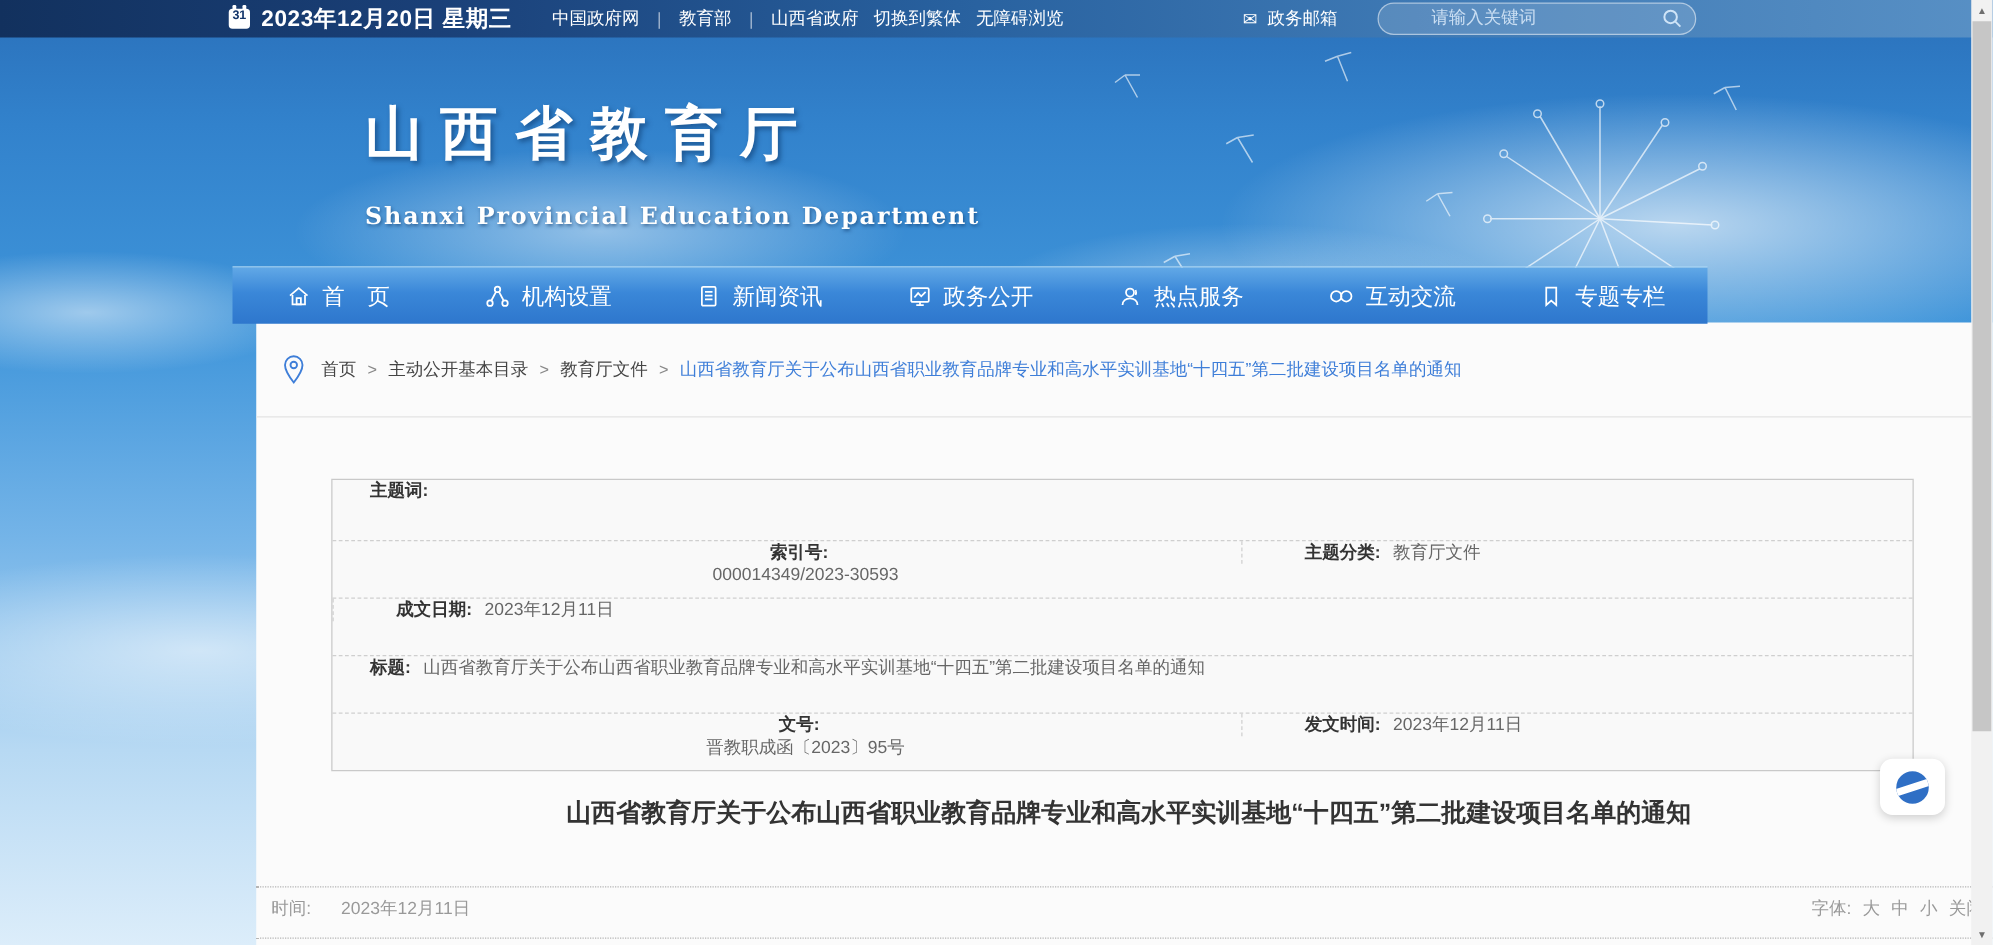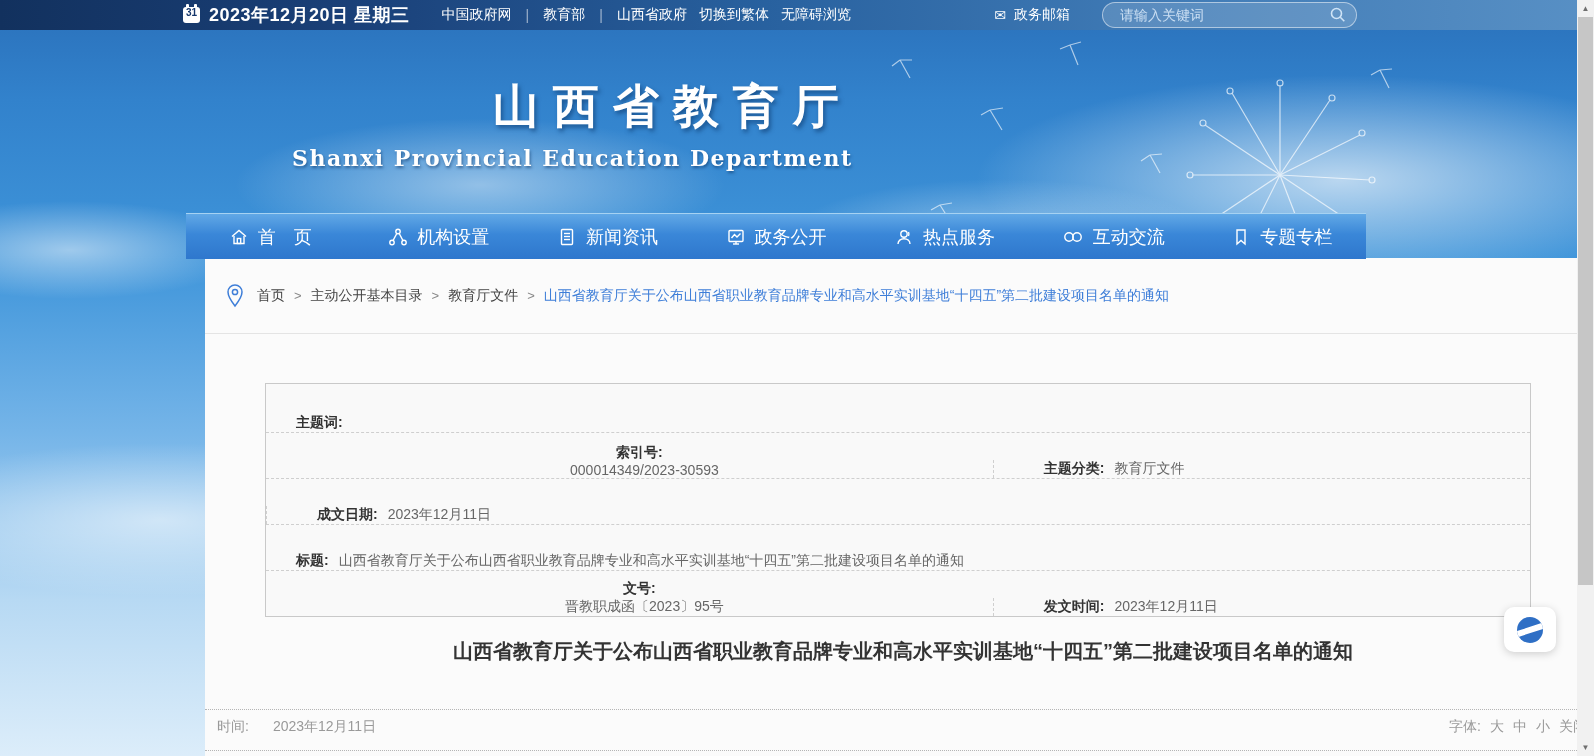--- a/index.html
+++ b/index.html
@@ -43,52 +43,53 @@
   .gov-extra{margin-left:12px;cursor:pointer;white-space:nowrap;}
   .topbar-right{margin-left:auto;display:flex;align-items:center;margin-right:237px;}
   .mail{display:flex;align-items:center;gap:8px;margin-right:32px;cursor:pointer;}
   .mail-icon{font-size:14px;line-height:1;}
   .search-pill{
     width:228px;height:24px;border:1px solid rgba(255,255,255,.5);border-radius:13px;
     background:rgba(255,255,255,.14);display:flex;align-items:center;padding:0 10px 0 15px;
   }
   .search-pill input{
     flex:1;background:transparent;border:none;outline:none;color:#eaf4ff;font-size:14px;
-    font-family:Liberation Sans, sans-serif;
+    font-family:Liberation Serif, serif;
+    margin-left:25px;
   }
   .search-pill input::placeholder{color:rgba(230,242,255,.8);}
   .search-btn{background:none;border:none;padding:0;cursor:pointer;display:flex;align-items:center;}
   
   .banner-logo{position:absolute;left:292px;top:76px;z-index:4;color:#fff;cursor:pointer;}
   .site-title{
     font-family:"DejaVu Serif","Liberation Serif",serif;font-size:46px;font-weight:bold;
-    letter-spacing:14px;text-shadow:2px 3px 4px rgba(8,48,96,.55);white-space:nowrap;text-align:right;
+    letter-spacing:14px;text-shadow:2px 3px 4px rgba(8,48,96,.55);white-space:nowrap;
   }
   .site-subtitle{
-    font-family:"DejaVu Serif","Liberation Serif",serif;font-size:22px;font-weight:bold;
-    letter-spacing:1.5px;margin-top:7px;text-shadow:1px 2px 3px rgba(8,48,96,.55);white-space:nowrap;
+    font-family:"DejaVu Serif","Liberation Serif",serif;font-size:19px;font-weight:bold;
+    letter-spacing:1.5px;margin-top:24px;text-shadow:1px 2px 3px rgba(8,48,96,.55);white-space:nowrap;
   }
   
   .navbar{
     position:absolute;left:186px;top:213px;width:1180px;height:45px;z-index:6;
     background:linear-gradient(180deg,#61a8e6 0%,#3a87d8 45%,#2e77cd 100%);
     border-top:1px solid #a6d2f2;display:flex;align-items:center;
   }
   .nav-item{flex:1;display:flex;align-items:center;justify-content:center;gap:9px;color:#fff;font-size:18px;cursor:pointer;white-space:nowrap;}
   .nav-icon{display:flex;align-items:center;}
   
   .content{position:absolute;left:205px;top:258px;width:1396px;height:498px;background:#fbfbfb;z-index:5;}
   .breadcrumb{height:75px;display:flex;align-items:center;border-bottom:1px solid #e4e4e4;padding-left:20px;font-size:14px;color:#4a4a4a;}
   .bc-pin{margin-right:12px;display:flex;align-items:center;}
   .bc-item{cursor:pointer;color:#444;white-space:nowrap;}
   .bc-sep{color:#888;margin:0 9px;font-size:13px;}
   .bc-current{color:#3e7ed8;cursor:pointer;white-space:nowrap;}
   
   .doc-table{margin:49px 70px 0 60px;border:1px solid #c9c9c9;background:#f9f9f9;font-size:14px;color:#666;}
-  .dt-row{min-height:45px;display:flex;align-items:flex-end;border-top:1px dashed #cfcfcf;}
+  .dt-row{min-height:45px;display:flex;align-items:flex-start;border-top:1px dashed #cfcfcf;}
   .dt-row.first{border-top:none;min-height:48px;}
   .dt-cell{display:flex;align-items:center;padding-left:30px;}
   .dt-cell.half-l{width:calc(57.5% - 30px);flex-direction:column;}
   .dt-cell.half-r{flex:1;border-left:1px dashed #cfcfcf;padding-left:50px;}
   .dt-cell.full{flex:1;padding-right:20px;}
   .dt-label{font-weight:bold;color:#333;margin-right:10px;white-space:nowrap;}
   .dt-value{color:#666;}
   
   .article-title{margin:14px 40px 0;text-align:center;font-size:20px;font-weight:600;color:#333;line-height:40px;}
   .article-meta{

